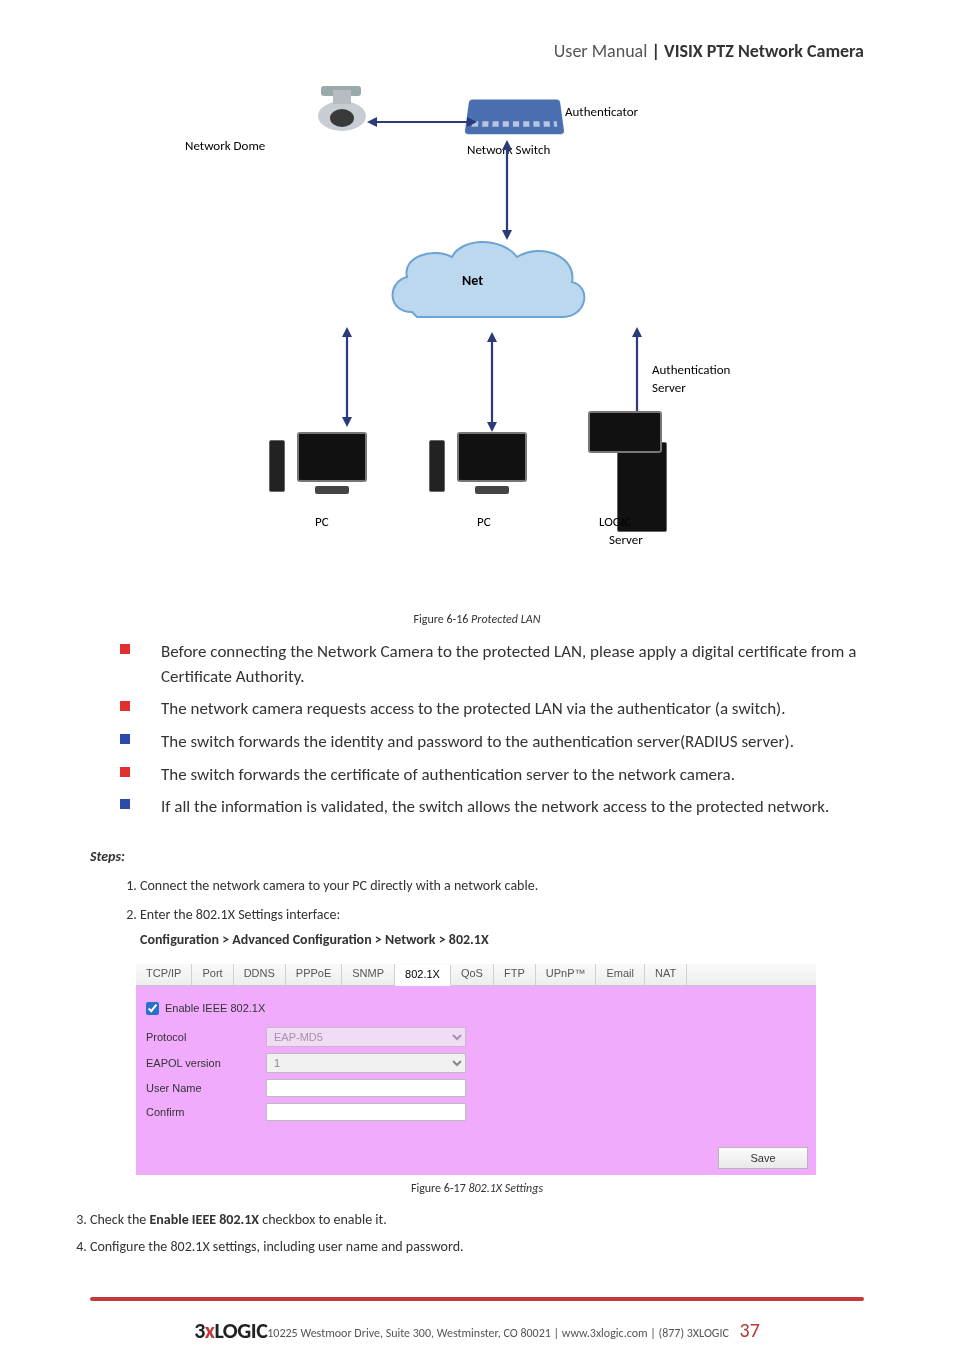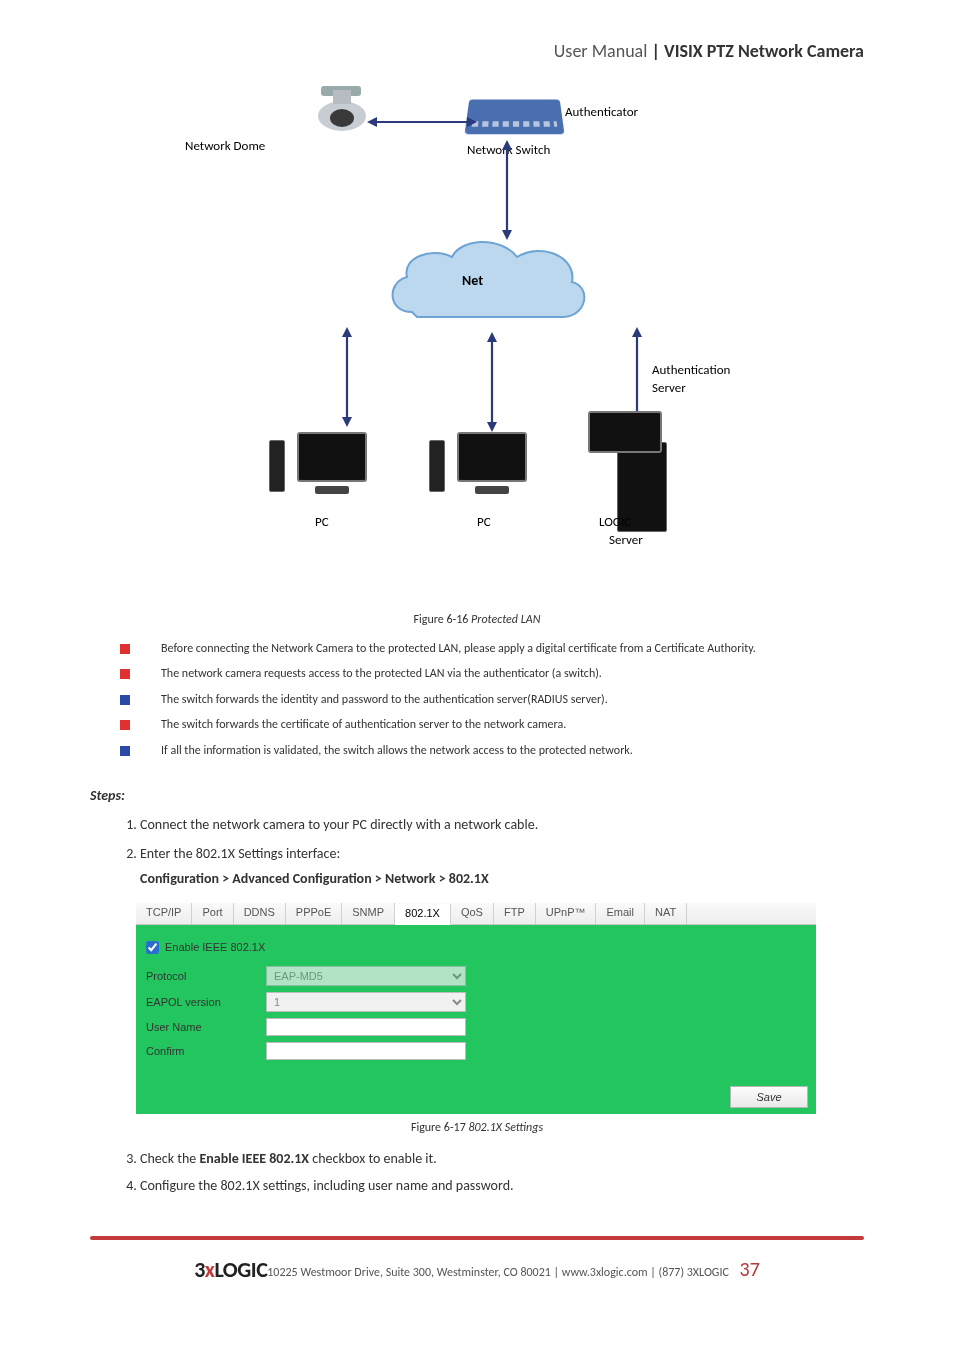--- a/index.html
+++ b/index.html
@@ -116,21 +116,21 @@
 
   .bullet-list {
     margin: 0 0 28px 30px;
     list-style: none;
   }
   .bullet-list li {
     position: relative;
     padding-left: 41px;
     margin-bottom: 8px;
     line-height: 1.45;
-    font-size: 12px;
+    font-size: 17px;
   }
   .bullet-list li::before {
     content:"";
     position:absolute;
     left:0; top:4px;
     width:10px; height:10px;
     background: var(--bc,#e03030);
   }
 
   .steps-h {
@@ -150,21 +150,21 @@
   }
   ol.steps > li .substrong { font-weight: 700; display: block; margin-top: 4px; }
 
   
   .settings-panel {
     margin: 14px 0 4px 46px;
     width: 680px;
     font-family: Tahoma, Arial, sans-serif;
     font-size: 11px;
     color:#333;
-    background:#22c55e;
+    background:#f0abfc;
   }
   .tabbar {
     display:flex;
     border-bottom:1px solid #c7c7c7;
     background: linear-gradient(#fafafa,#ededed);
     height:22px;
   }
   .tabbar .tab {
     padding: 3px 10px;
     border-right:1px solid #d0d0d0;
@@ -179,31 +179,30 @@
   .form-row .lab { width:120px; color:#333; }
   .form-row input[type=text], .form-row input[type=password], .form-row select {
     width:200px; height:18px;
     border:1px solid #bcbcbc; background:#fff;
     font-size:11px; padding:0 3px;
   }
   .form-row select { height:20px; background:#f1f1f1; color:#888; }
   .save-row { text-align:right; padding: 10px 8px 6px; }
   .save-btn {
     display:inline-block;
-    width:78px; height:22px;
+    width:90px; height:22px;
     border:1px solid #b6b6b6;
     background: linear-gradient(#fcfcfc,#e9e9e9);
     font-size:11px; color:#333;
     text-align:center; line-height:20px;
     cursor:pointer;
-    font-style:italic;
   }
 
   
-  ol.steps2 { margin-left:50px; padding:0; }
+  ol.steps2 { padding:0; }
   ol.steps2 > li { font-size:14px; margin-bottom:6px; line-height:1.5; }
 
   
   .footer-rule {
     margin: 40px 0 16px 0;
     height: 4px;
     background:#c33a3a;
     border-radius:2px;
   }
   .footer {

